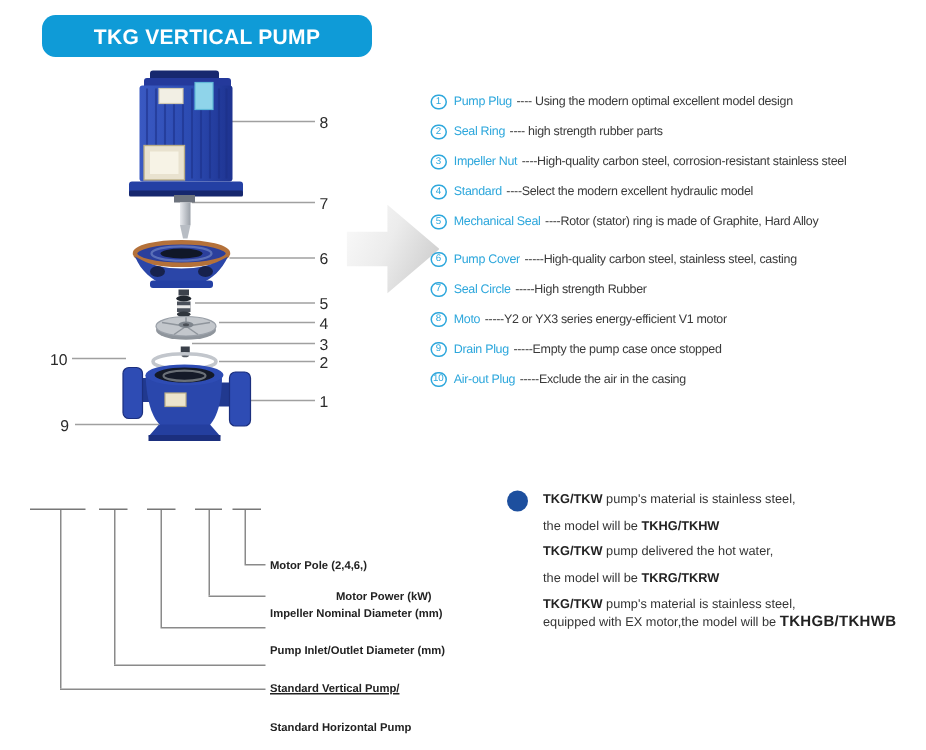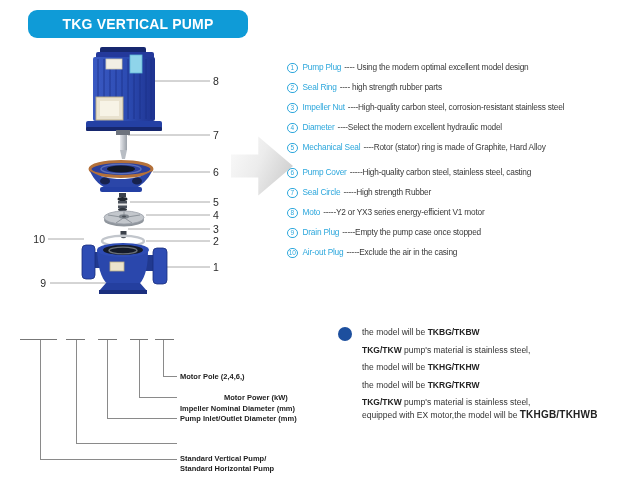--- a/index.html
+++ b/index.html
@@ -175,21 +175,21 @@
       <text class="callout" x="26" y="247" text-anchor="end">9</text>
     </g>
   </svg>
 
   <div class="arrow"></div>
 
   <div class="parts">
     <div class="pl-item"><span class="badge">1</span><span class="pname">Pump Plug</span><span class="pdesc">---- Using the modern optimal excellent model design</span></div>
     <div class="pl-item"><span class="badge">2</span><span class="pname">Seal Ring</span><span class="pdesc">---- high strength rubber parts</span></div>
     <div class="pl-item"><span class="badge">3</span><span class="pname">Impeller Nut</span><span class="pdesc">----High-quality carbon steel, corrosion-resistant stainless steel</span></div>
-    <div class="pl-item"><span class="badge">4</span><span class="pname">Diameter</span><span class="pdesc">----Select the modern excellent hydraulic model</span></div>
+    <div class="pl-item"><span class="badge">4</span><span class="pname">Standard</span><span class="pdesc">----Select the modern excellent hydraulic model</span></div>
     <div class="pl-item"><span class="badge">5</span><span class="pname">Mechanical Seal</span><span class="pdesc">----Rotor (stator) ring is made of Graphite, Hard Alloy</span></div>
     <div class="pl-item gap"><span class="badge">6</span><span class="pname">Pump Cover</span><span class="pdesc">-----High-quality carbon steel, stainless steel, casting</span></div>
     <div class="pl-item"><span class="badge">7</span><span class="pname">Seal Circle</span><span class="pdesc">-----High strength Rubber</span></div>
     <div class="pl-item"><span class="badge">8</span><span class="pname">Moto</span><span class="pdesc">-----Y2 or YX3 series energy-efficient V1 motor</span></div>
     <div class="pl-item"><span class="badge">9</span><span class="pname">Drain Plug</span><span class="pdesc">-----Empty the pump case once stopped</span></div>
     <div class="pl-item"><span class="badge">10</span><span class="pname">Air-out Plug</span><span class="pdesc">-----Exclude the air in the casing</span></div>
   </div>
 
 
   <div class="tick" style="left:20px;width:37px;"></div>
@@ -206,27 +206,27 @@
 
   <div class="hline" style="left:163px;top:376px;width:14px;"></div>
   <div class="hline" style="left:139px;top:397px;width:38px;"></div>
   <div class="hline" style="left:107px;top:418px;width:70px;"></div>
   <div class="hline" style="left:76px;top:443px;width:101px;"></div>
   <div class="hline" style="left:40px;top:459px;width:137px;"></div>
 
   <div class="mlabel" style="top:372px;">Motor Pole (2,4,6,)</div>
   <div class="mlabel" style="top:393px;padding-left:44px;">Motor Power (kW)</div>
   <div class="mlabel" style="top:404px;">Impeller Nominal Diameter (mm)</div>
-  <div class="mlabel" style="top:414px;">Pump Inlet/Outlet Diameter (mm)</div>
-  <div class="mlabel" style="top:454px;">Standard Vertical Pump/</div>
-  <div class="mlabel" style="top:464px;">Standard Horizontal Pump</div>
+  <div class="mlabel" style="top:429px;">Pump Inlet/Outlet Diameter (mm)</div>
+  <div class="mlabel" style="top:454px;text-decoration:underline;">Standard Vertical Pump/</div>
+  <div class="mlabel" style="top:480px;">Standard Horizontal Pump</div>
 
   <div class="bullet"></div>
   <div class="notes">
-    <div class="note-line"><span>the model will be </span><span class="nc">TKBG/TKBW</span></div>
     <div class="note-line"><span class="nb">TKG/TKW</span><span> pump's material is stainless steel,</span></div>
     <div class="note-line"><span>the model will be </span><span class="nc">TKHG/TKHW</span></div>
+    <div class="note-line"><span class="nb">TKG/TKW</span><span> pump delivered the hot water,</span></div>
     <div class="note-line"><span>the model will be </span><span class="nc">TKRG/TKRW</span></div>
     <div class="note-line tight"><span class="nb">TKG/TKW</span><span> pump's material is stainless steel,</span></div>
     <div class="note-line"><span>equipped with EX motor,the model will be </span><span class="nc big">TKHGB/TKHWB</span></div>
   </div>
 
 </div>
 
 </body></html>

